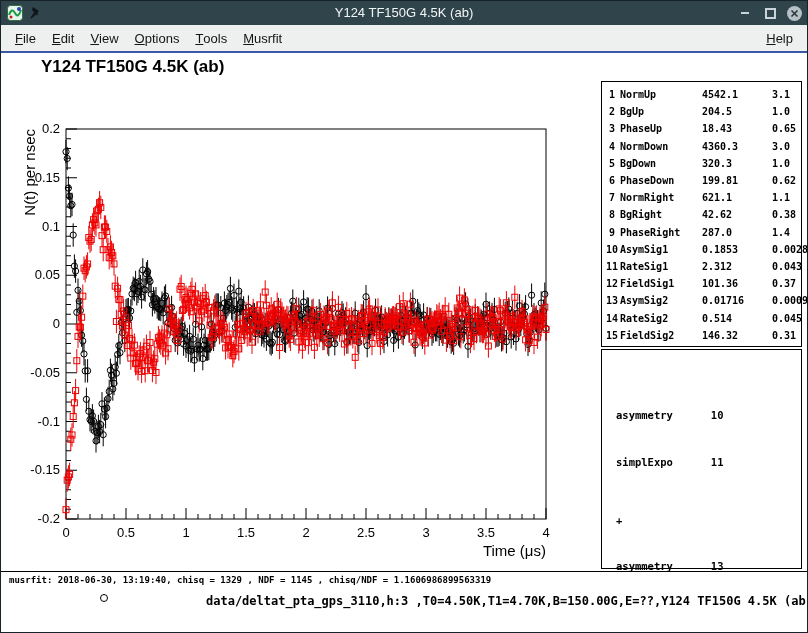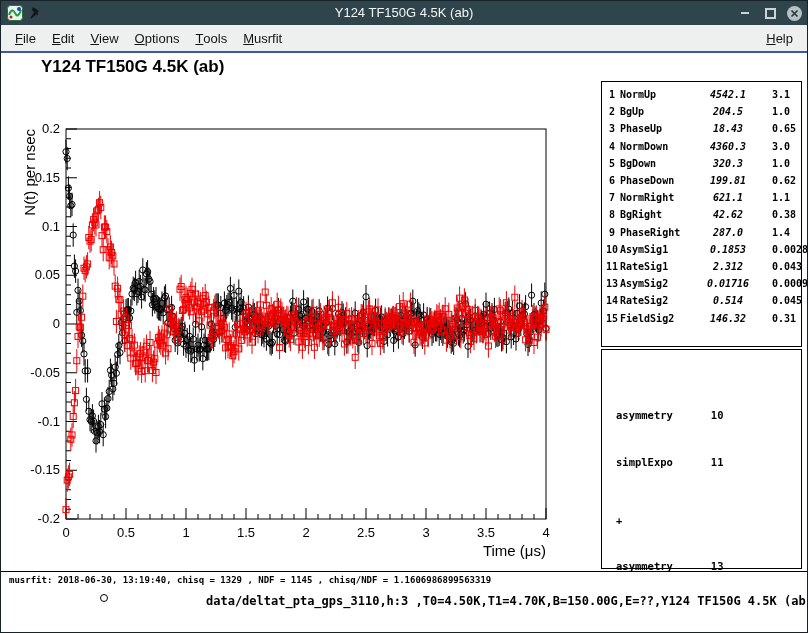--- a/index.html
+++ b/index.html
@@ -26,21 +26,21 @@
   .accel{text-decoration:underline;}
   
   .content{position:absolute;left:0;top:52px;right:0;bottom:0;background:#fff;}
   .plot-title{position:absolute;left:40px;top:4px;font-size:17px;font-weight:bold;color:#000;}
   #plot-svg{position:absolute;left:18px;top:34px;}
   .param-box{position:absolute;left:600px;top:28px;width:201px;height:266px;border:1px solid #000;
              box-sizing:border-box;padding-top:4px;font-family:"DejaVu Sans Mono",monospace;
              font-size:10px;font-weight:bold;color:#000;}
   .p-row{display:grid;grid-template-columns:14px 82px 52px auto;line-height:17.2px;padding:0 4px;}
   .p-no{text-align:right;padding-right:5px;}
-  .p-val{text-align:center;font-style:italic;}
+  .p-val{text-align:left;}
   .p-err{padding-left:18px;}
   .theory-box{position:absolute;left:600px;top:296px;width:201px;height:220px;border:1px solid #000;
               box-sizing:border-box;padding:14px;font-family:"DejaVu Sans Mono",monospace;
               font-size:10.5px;font-weight:bold;line-height:11.6px;white-space:pre;color:#000;}
   .t-line{min-height:11.6px;}
   .footer-sep{position:absolute;left:0;top:518px;width:100%;height:1px;background:#000;}
   .fit-info{position:absolute;left:8px;top:522px;font-family:"DejaVu Sans Mono",monospace;
             font-size:9px;font-weight:bold;color:#000;white-space:pre;}
   .lg-row{position:absolute;left:0;width:100%;height:12px;}
   .lg-1{top:540px;} .lg-2{top:559px;}
@@ -1882,20 +1882,26 @@
           <span class="p-err">0.0028</span>
         </div>
 
         <div class="p-row">
           <span class="p-no">11</span>
           <span class="p-name">RateSig1</span>
           <span class="p-val">2.312</span>
           <span class="p-err">0.043</span>
         </div>
 
+        <div class="p-row">
+          <span class="p-no">12</span>
+          <span class="p-name">FieldSig1</span>
+          <span class="p-val">101.36</span>
+          <span class="p-err">0.37</span>
+        </div>
 
         <div class="p-row">
           <span class="p-no">13</span>
           <span class="p-name">AsymSig2</span>
           <span class="p-val">0.01716</span>
           <span class="p-err">0.00098</span>
         </div>
 
         <div class="p-row">
           <span class="p-no">14</span>

